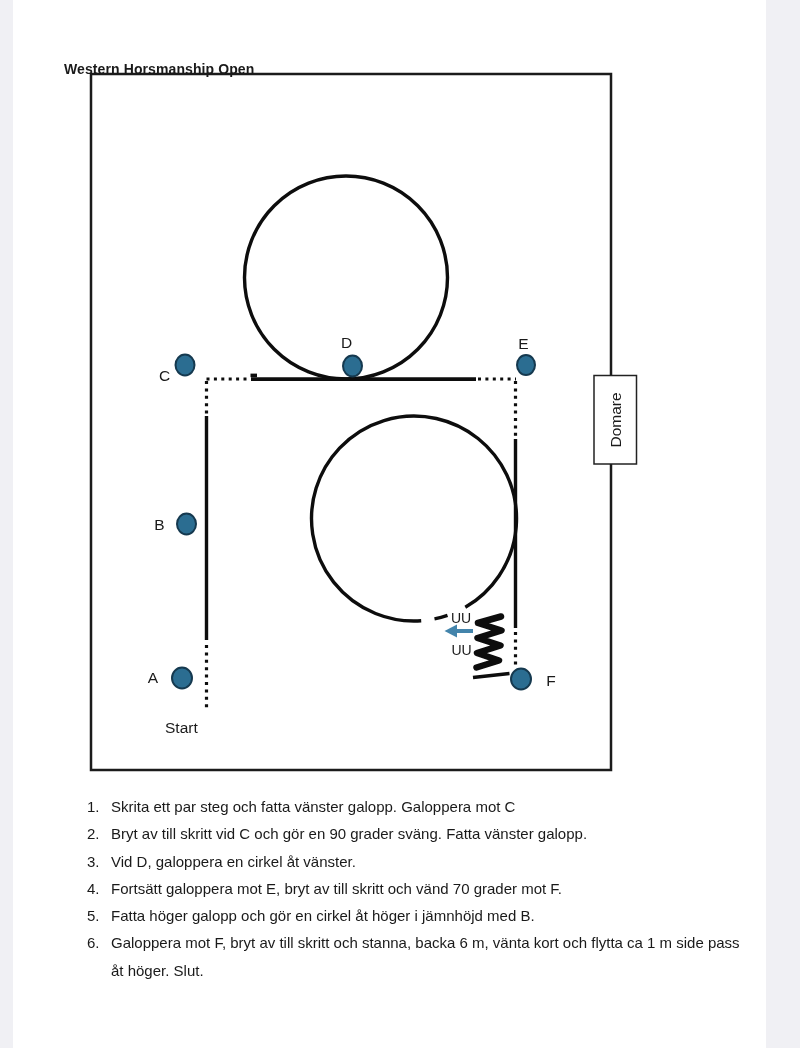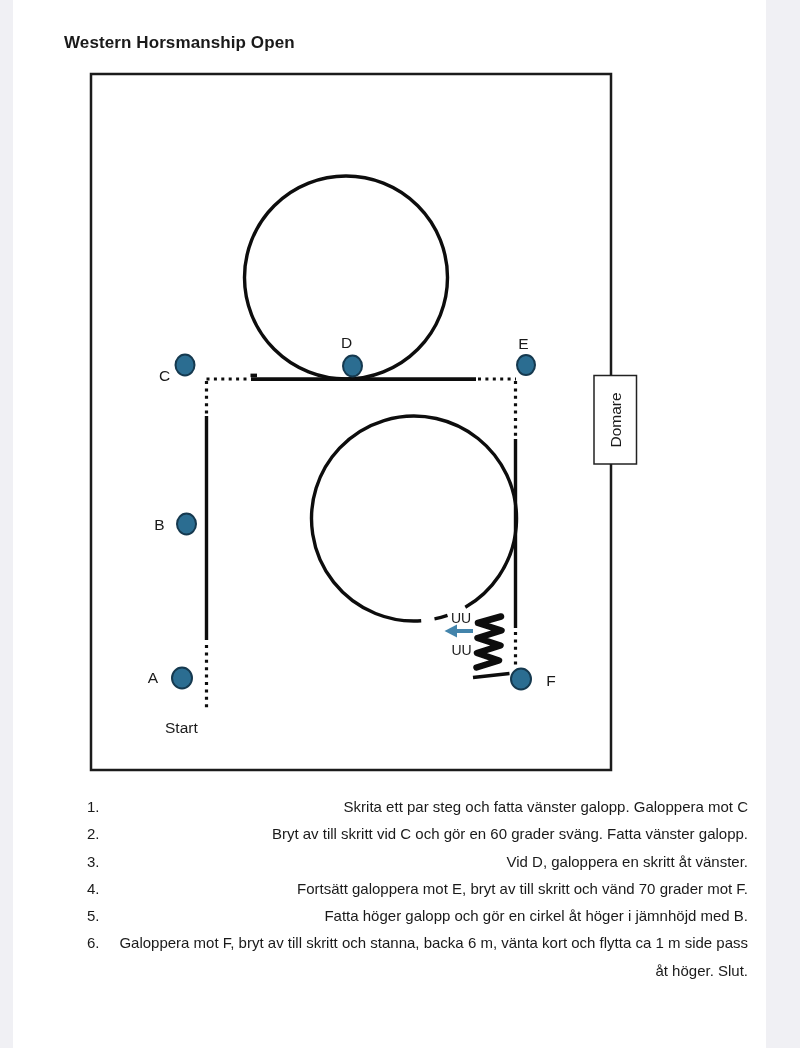--- a/index.html
+++ b/index.html
@@ -1,34 +1,34 @@
 <!DOCTYPE html>
 <html><head>
 <meta charset="utf-8">
 <style>
   html,body{margin:0;padding:0;background:#ffffff;width:800px;height:1048px;font-family:"Liberation Sans",sans-serif;color:#1a1a1a;}
   #page{position:relative;width:800px;height:1048px;overflow:hidden;background:#fff;}
   .gutter{position:absolute;top:0;height:1048px;background:#F0F0F4;}
   .gutter-left{left:0;width:13px;}
   .gutter-right{left:766px;width:34px;}
-  .title{position:absolute;left:64px;top:33px;font-size:17px;font-weight:700;letter-spacing:.1px;}
+  .title{position:absolute;left:64px;top:61px;font-size:14px;font-weight:700;letter-spacing:.1px;}
   svg text{font-family:"Liberation Sans",sans-serif;fill:#1a1a1a;}
   .lab{font-size:15.5px;}
   .small{font-size:14px;}
   .arena{fill:none;stroke:#1b1b1b;stroke-width:2.5;}
   .thick{fill:none;stroke:#0d0d0d;stroke-width:3.4;}
   .solid{fill:none;stroke:#0d0d0d;stroke-width:3.4;}
   .topline{fill:none;stroke:#0d0d0d;stroke-width:3.6;}
   .dotted{fill:none;stroke:#0d0d0d;stroke-width:3.2;stroke-dasharray:3 4.4;}
   .judgebox{fill:#ffffff;stroke:#222;stroke-width:1.5;}
   .zig{fill:none;stroke:#0d0d0d;stroke-width:6.5;stroke-linecap:round;stroke-linejoin:round;}
   .instructions{position:absolute;left:87px;top:793px;width:680px;}
   .instr-row{display:flex;font-size:15px;line-height:27.3px;}
   .instr-num{width:24px;flex:0 0 24px;}
-  .instr-text{flex:1;max-width:637px;text-align:right;}
+  .instr-text{flex:1;max-width:637px;}
 </style>
 </head>
 <body>
 
 <div id="page">
   <div class="gutter gutter-left"></div>
   <div class="gutter gutter-right"></div>
 
   <div class="title">Western Horsmanship Open</div>
 
@@ -94,25 +94,25 @@
     <polyline class="zig" points="501,616.5 478,623 501.5,630.5 477.5,638 500.5,645.5 477,653 499,660.5 476.5,667.5"></polyline>
   </svg>
 
   <div class="instructions">
     <div class="instr-row">
       <span class="instr-num">1.</span>
       <span class="instr-text">Skrita ett par steg och fatta vänster galopp. Galoppera mot C</span>
     </div>
     <div class="instr-row">
       <span class="instr-num">2.</span>
-      <span class="instr-text">Bryt av till skritt vid C och gör en 60 grader sväng. Fatta vänster galopp.</span>
+      <span class="instr-text">Bryt av till skritt vid C och gör en 90 grader sväng. Fatta vänster galopp.</span>
     </div>
     <div class="instr-row">
       <span class="instr-num">3.</span>
-      <span class="instr-text">Vid D, galoppera en skritt åt vänster.</span>
+      <span class="instr-text">Vid D, galoppera en cirkel åt vänster.</span>
     </div>
     <div class="instr-row">
       <span class="instr-num">4.</span>
       <span class="instr-text">Fortsätt galoppera mot E, bryt av till skritt och vänd 70 grader mot F.</span>
     </div>
     <div class="instr-row">
       <span class="instr-num">5.</span>
       <span class="instr-text">Fatta höger galopp och gör en cirkel åt höger i jämnhöjd med B.</span>
     </div>
     <div class="instr-row">

